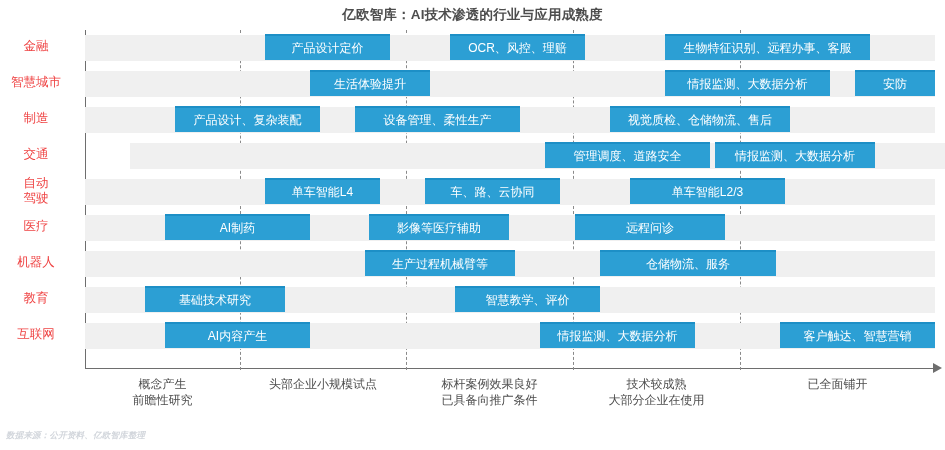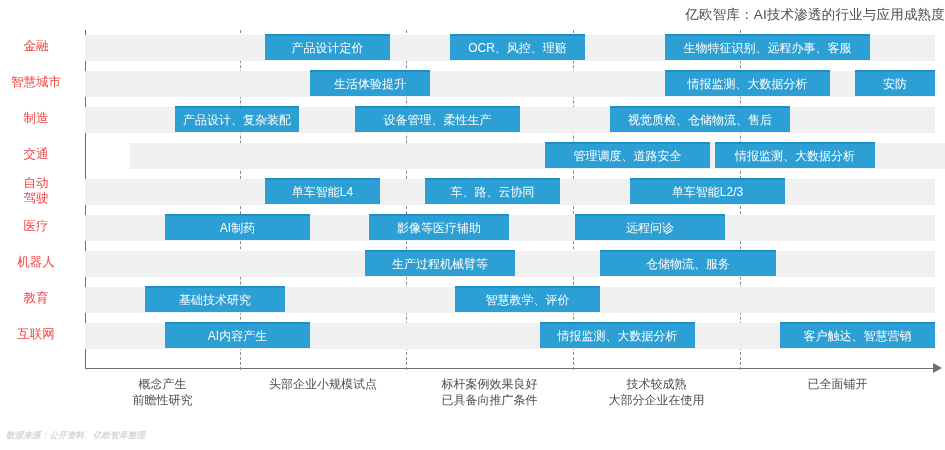--- a/index.html
+++ b/index.html
@@ -19,23 +19,23 @@
     position: relative;
     width: 945px;
     height: 450px;
   }
   
   .chart-title {
     position: absolute;
     top: 6px;
     left: 0;
     width: 945px;
-    text-align: right;
+    text-align: center;
     font-size: 13.5px;
-    font-weight: normal;
+    font-weight: bold;
     color: #4d4d4d;
     letter-spacing: 0.2px;
     white-space: nowrap;
   }
   
   .plot-area {
     position: absolute;
     left: 85px;
     top: 30px;
     width: 850px;
@@ -193,21 +193,21 @@
         <div class="bar" style="left: 580px; width: 205px;">生物特征识别、远程办事、客服</div>
       </div>
       <div class="row" style="top: 36px;">
         <div class="row-band"></div>
         <div class="bar" style="left: 225px; width: 120px;">生活体验提升</div>
         <div class="bar" style="left: 580px; width: 165px;">情报监测、大数据分析</div>
         <div class="bar" style="left: 770px; width: 80px;">安防</div>
       </div>
       <div class="row" style="top: 72px;">
         <div class="row-band"></div>
-        <div class="bar" style="left: 90px; width: 124px;">产品设计、复杂装配</div>
+        <div class="bar" style="left: 90px; width: 145px;">产品设计、复杂装配</div>
         <div class="bar" style="left: 270px; width: 165px;">设备管理、柔性生产</div>
         <div class="bar" style="left: 525px; width: 180px;">视觉质检、仓储物流、售后</div>
       </div>
       <div class="row" style="top: 108px; margin-left: 45px;">
         <div class="row-band"></div>
         <div class="bar" style="left: 415px; width: 165px;">管理调度、道路安全</div>
         <div class="bar" style="left: 585px; width: 160px;">情报监测、大数据分析</div>
       </div>
       <div class="row" style="top: 144px;">
         <div class="row-band"></div>

